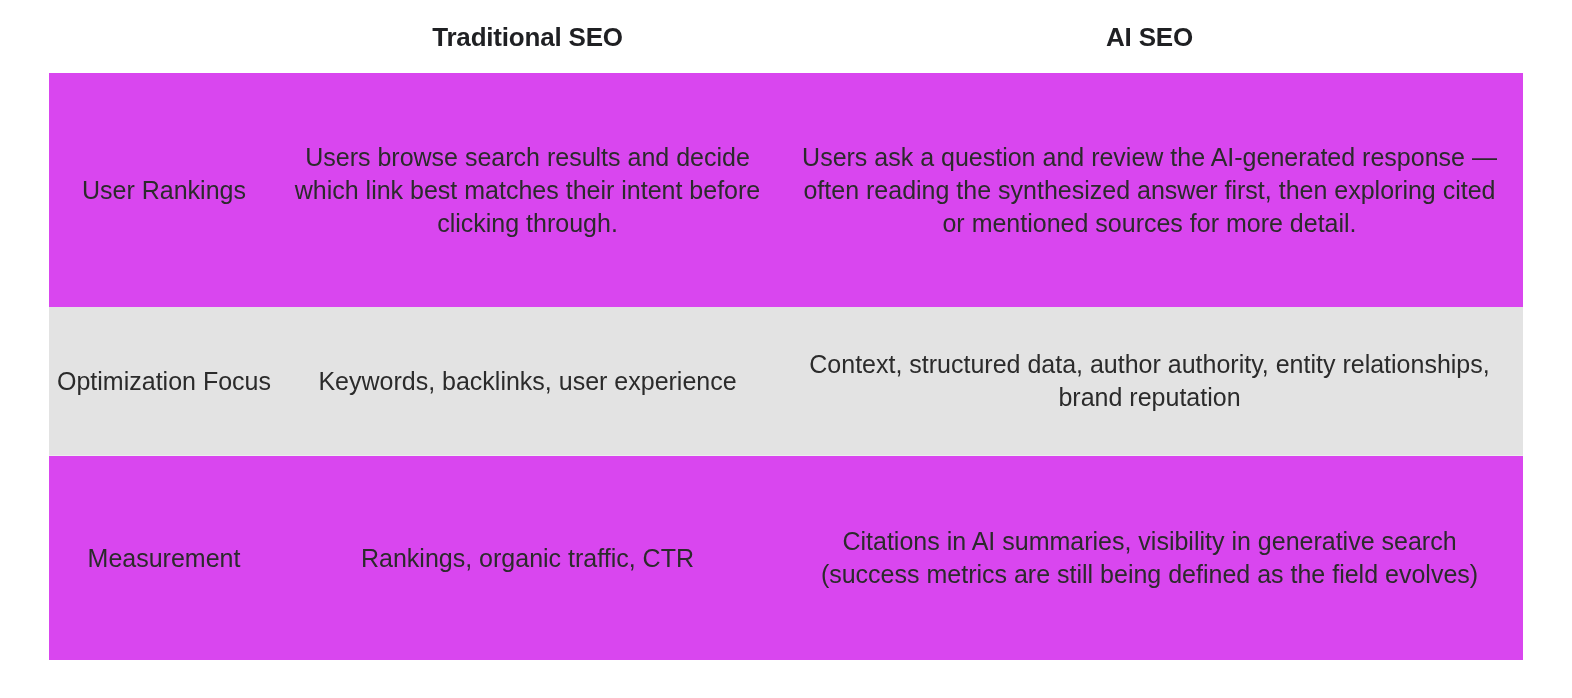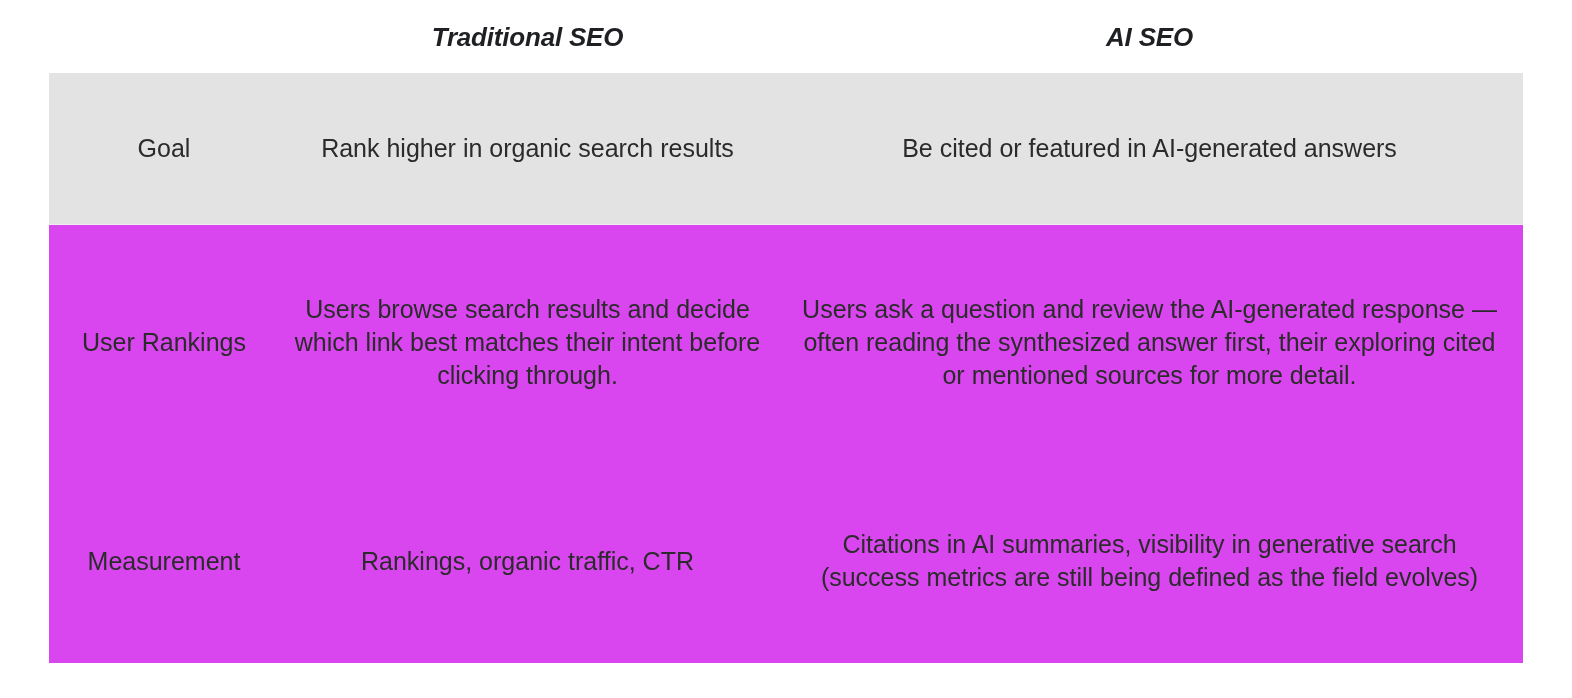--- a/index.html
+++ b/index.html
@@ -35,21 +35,20 @@
 
   thead th {
     font-weight: bold;
     font-size: 26px;
     color: #1f2023;
     text-align: center;
     padding: 22px 10px 20px 10px;
     background: #ffffff;
     line-height: 1.2;
     letter-spacing: -0.2px;
-    font-style: italic;
   }
   thead th.blank-head { background: #ffffff; }
 
   tbody td {
     font-size: 25px;
     line-height: 1.32;
     color: #2b2b2b;
     text-align: center;
     vertical-align: middle;
     padding: 18px 14px;
@@ -85,40 +84,40 @@
       <col class="col-ai">
     </colgroup>
     <thead>
       <tr>
         <th class="blank-head"></th>
         <th>Traditional SEO</th>
         <th>AI SEO</th>
       </tr>
     </thead>
     <tbody>
-      <tr class="shaded row-goal">
-        <td class="cell-label">
-          <span class="cell-text">Goal</span>
-        </td>
-        <td>
-          <span class="cell-text">Rank higher in organic search results</span>
-        </td>
-        <td>
-          <span class="cell-text">Be cited or featured in AI-generated answers</span>
-        </td>
-      </tr>
       <tr class="row-behavior">
         <td class="cell-label">
           <span class="cell-text">User Rankings</span>
         </td>
         <td>
           <span class="cell-text">Users browse search results and decide which link best matches their intent before clicking through.</span>
         </td>
         <td>
-          <span class="cell-text">Users ask a question and review the AI-generated response — often reading the synthesized answer first, their exploring cited or mentioned sources for more detail.</span>
+          <span class="cell-text">Users ask a question and review the AI-generated response — often reading the synthesized answer first, then exploring cited or mentioned sources for more detail.</span>
+        </td>
+      </tr>
+      <tr class="shaded row-optimization">
+        <td class="cell-label">
+          <span class="cell-text">Optimization Focus</span>
+        </td>
+        <td>
+          <span class="cell-text">Keywords, backlinks, user experience</span>
+        </td>
+        <td>
+          <span class="cell-text">Context, structured data, author authority, entity relationships, brand reputation</span>
         </td>
       </tr>
       <tr class="row-measurement">
         <td class="cell-label">
           <span class="cell-text">Measurement</span>
         </td>
         <td>
           <span class="cell-text">Rankings, organic traffic, CTR</span>
         </td>
         <td>

